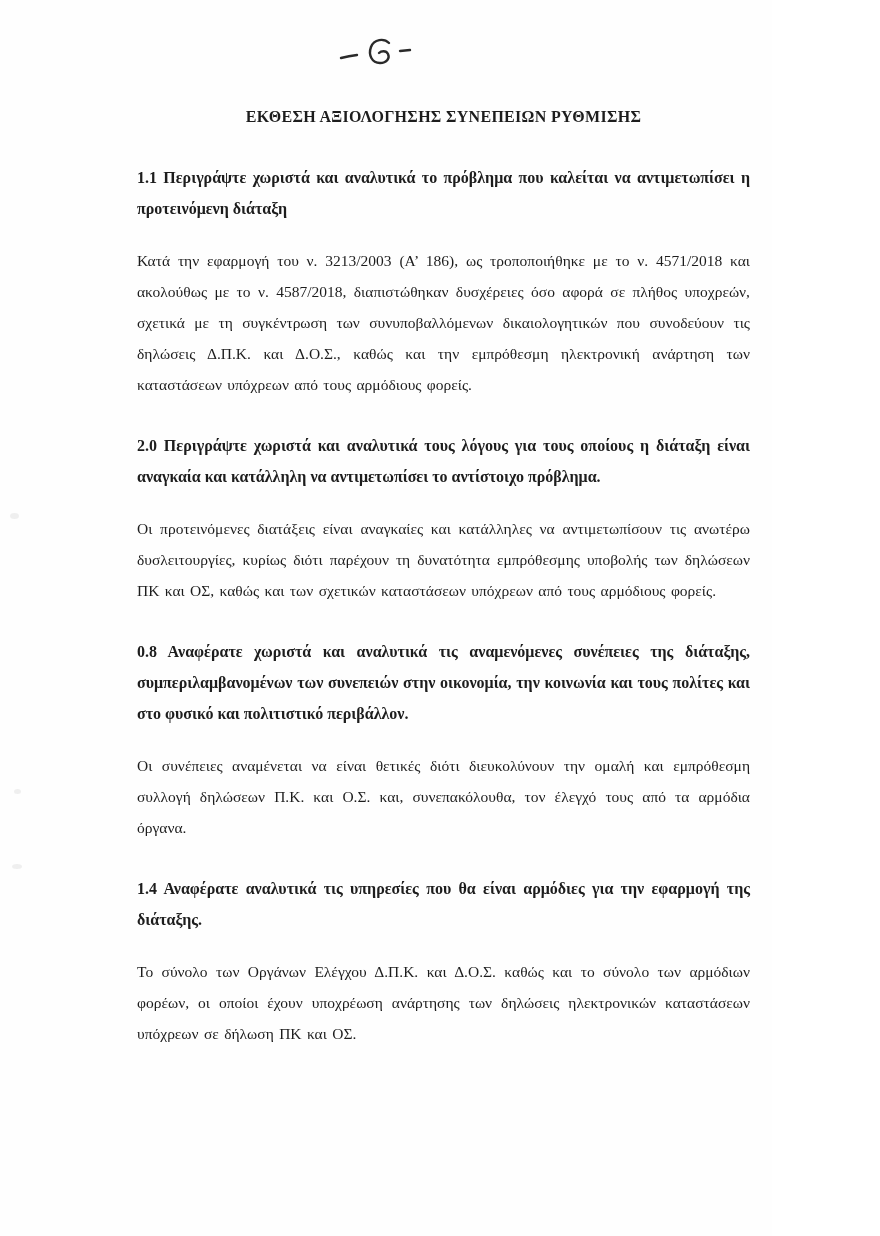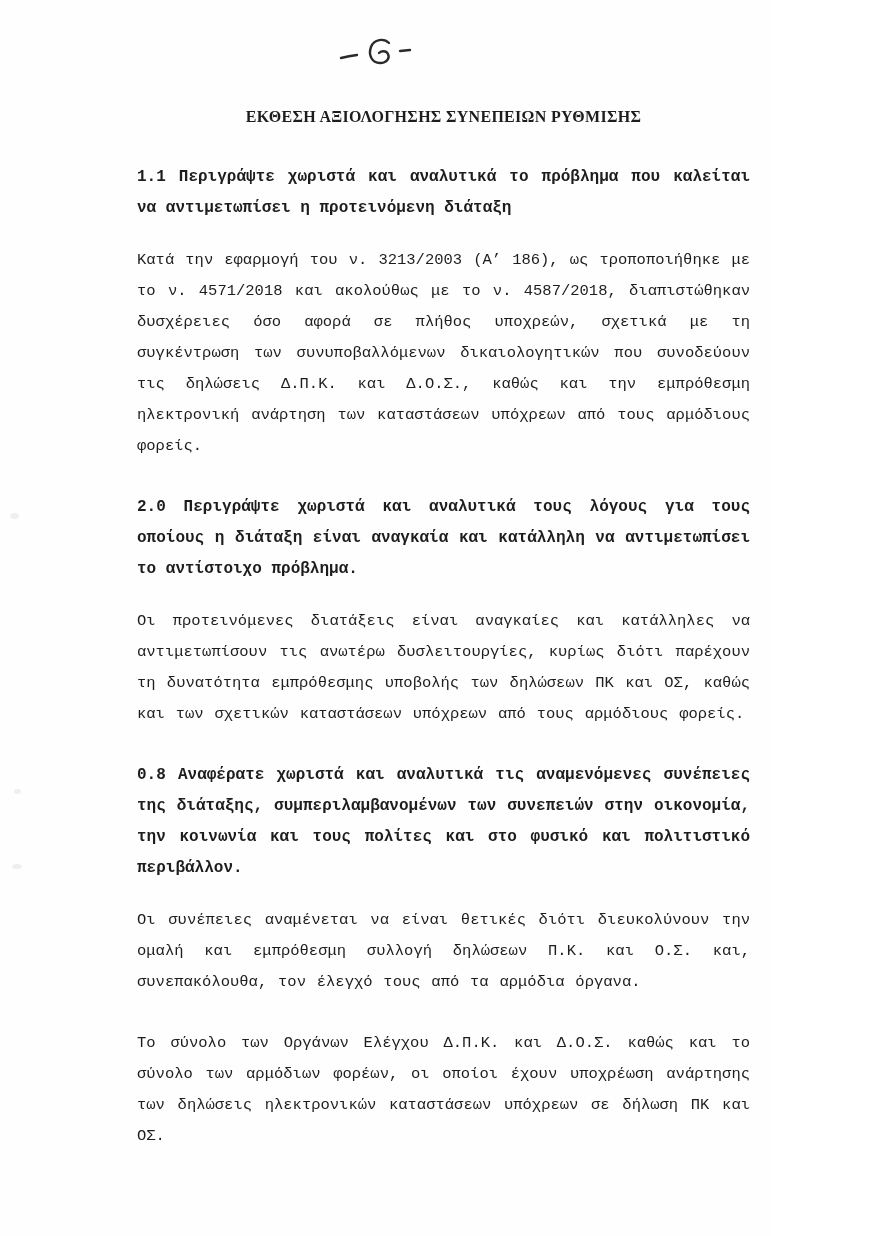--- a/index.html
+++ b/index.html
@@ -39,29 +39,27 @@
     text-align: center;
     letter-spacing: 0.3px;
     white-space: nowrap;
   }
   .sec-heading {
     margin: 30px 0 21px 0;
     font-size: 16px;
     line-height: 31px;
     font-weight: bold;
     text-align: justify;
-    font-family: Liberation Mono, monospace;
   }
   .sec-body {
     margin: 0 0 30px 0;
     font-size: 15.5px;
     line-height: 31px;
     text-align: justify;
     word-spacing: 1.5px;
-    font-family: Liberation Mono, monospace;
   }
   .smudge {
     position: absolute;
     background: #b9b9b9;
     border-radius: 50%;
     opacity: 0.22;
   }
   .smudge.s1 { left: 10px; top: 513px; width: 9px;  height: 6px; }
   .smudge.s2 { left: 14px; top: 789px; width: 7px;  height: 5px; }
   .smudge.s3 { left: 12px; top: 864px; width: 10px; height: 5px; }
@@ -96,17 +94,18 @@
       <h2 class="sec-heading">2.0 Περιγράψτε χωριστά και αναλυτικά τους λόγους για τους οποίους η διάταξη είναι αναγκαία και κατάλληλη να αντιμετωπίσει το αντίστοιχο πρόβλημα.</h2>
       <p class="sec-body">Οι προτεινόμενες διατάξεις είναι αναγκαίες και κατάλληλες να αντιμετωπίσουν τις ανωτέρω δυσλειτουργίες, κυρίως διότι παρέχουν τη δυνατότητα εμπρόθεσμης υποβολής των δηλώσεων ΠΚ και ΟΣ, καθώς και των σχετικών καταστάσεων υπόχρεων από τους αρμόδιους φορείς.</p>
     </section>
 
     <section>
       <h2 class="sec-heading">0.8 Αναφέρατε χωριστά και αναλυτικά τις αναμενόμενες συνέπειες της διάταξης, συμπεριλαμβανομένων των συνεπειών στην οικονομία, την κοινωνία και τους πολίτες και στο φυσικό και πολιτιστικό περιβάλλον.</h2>
       <p class="sec-body">Οι συνέπειες αναμένεται να είναι θετικές διότι διευκολύνουν την ομαλή και εμπρόθεσμη συλλογή δηλώσεων Π.Κ. και Ο.Σ. και, συνεπακόλουθα, τον έλεγχό τους από τα αρμόδια όργανα.</p>
     </section>
 
     <section>
+      <h2 class="sec-heading">1.4 Αναφέρατε αναλυτικά τις υπηρεσίες που θα είναι αρμόδιες για την εφαρμογή της διάταξης.</h2>
       <p class="sec-body">Το σύνολο των Οργάνων Ελέγχου Δ.Π.Κ. και Δ.Ο.Σ. καθώς και το σύνολο των αρμόδιων φορέων, οι οποίοι έχουν υποχρέωση ανάρτησης των δηλώσεις ηλεκτρονικών καταστάσεων υπόχρεων σε δήλωση ΠΚ και ΟΣ.</p>
     </section>
 
   </div>
 </div>
 
 </body></html>

